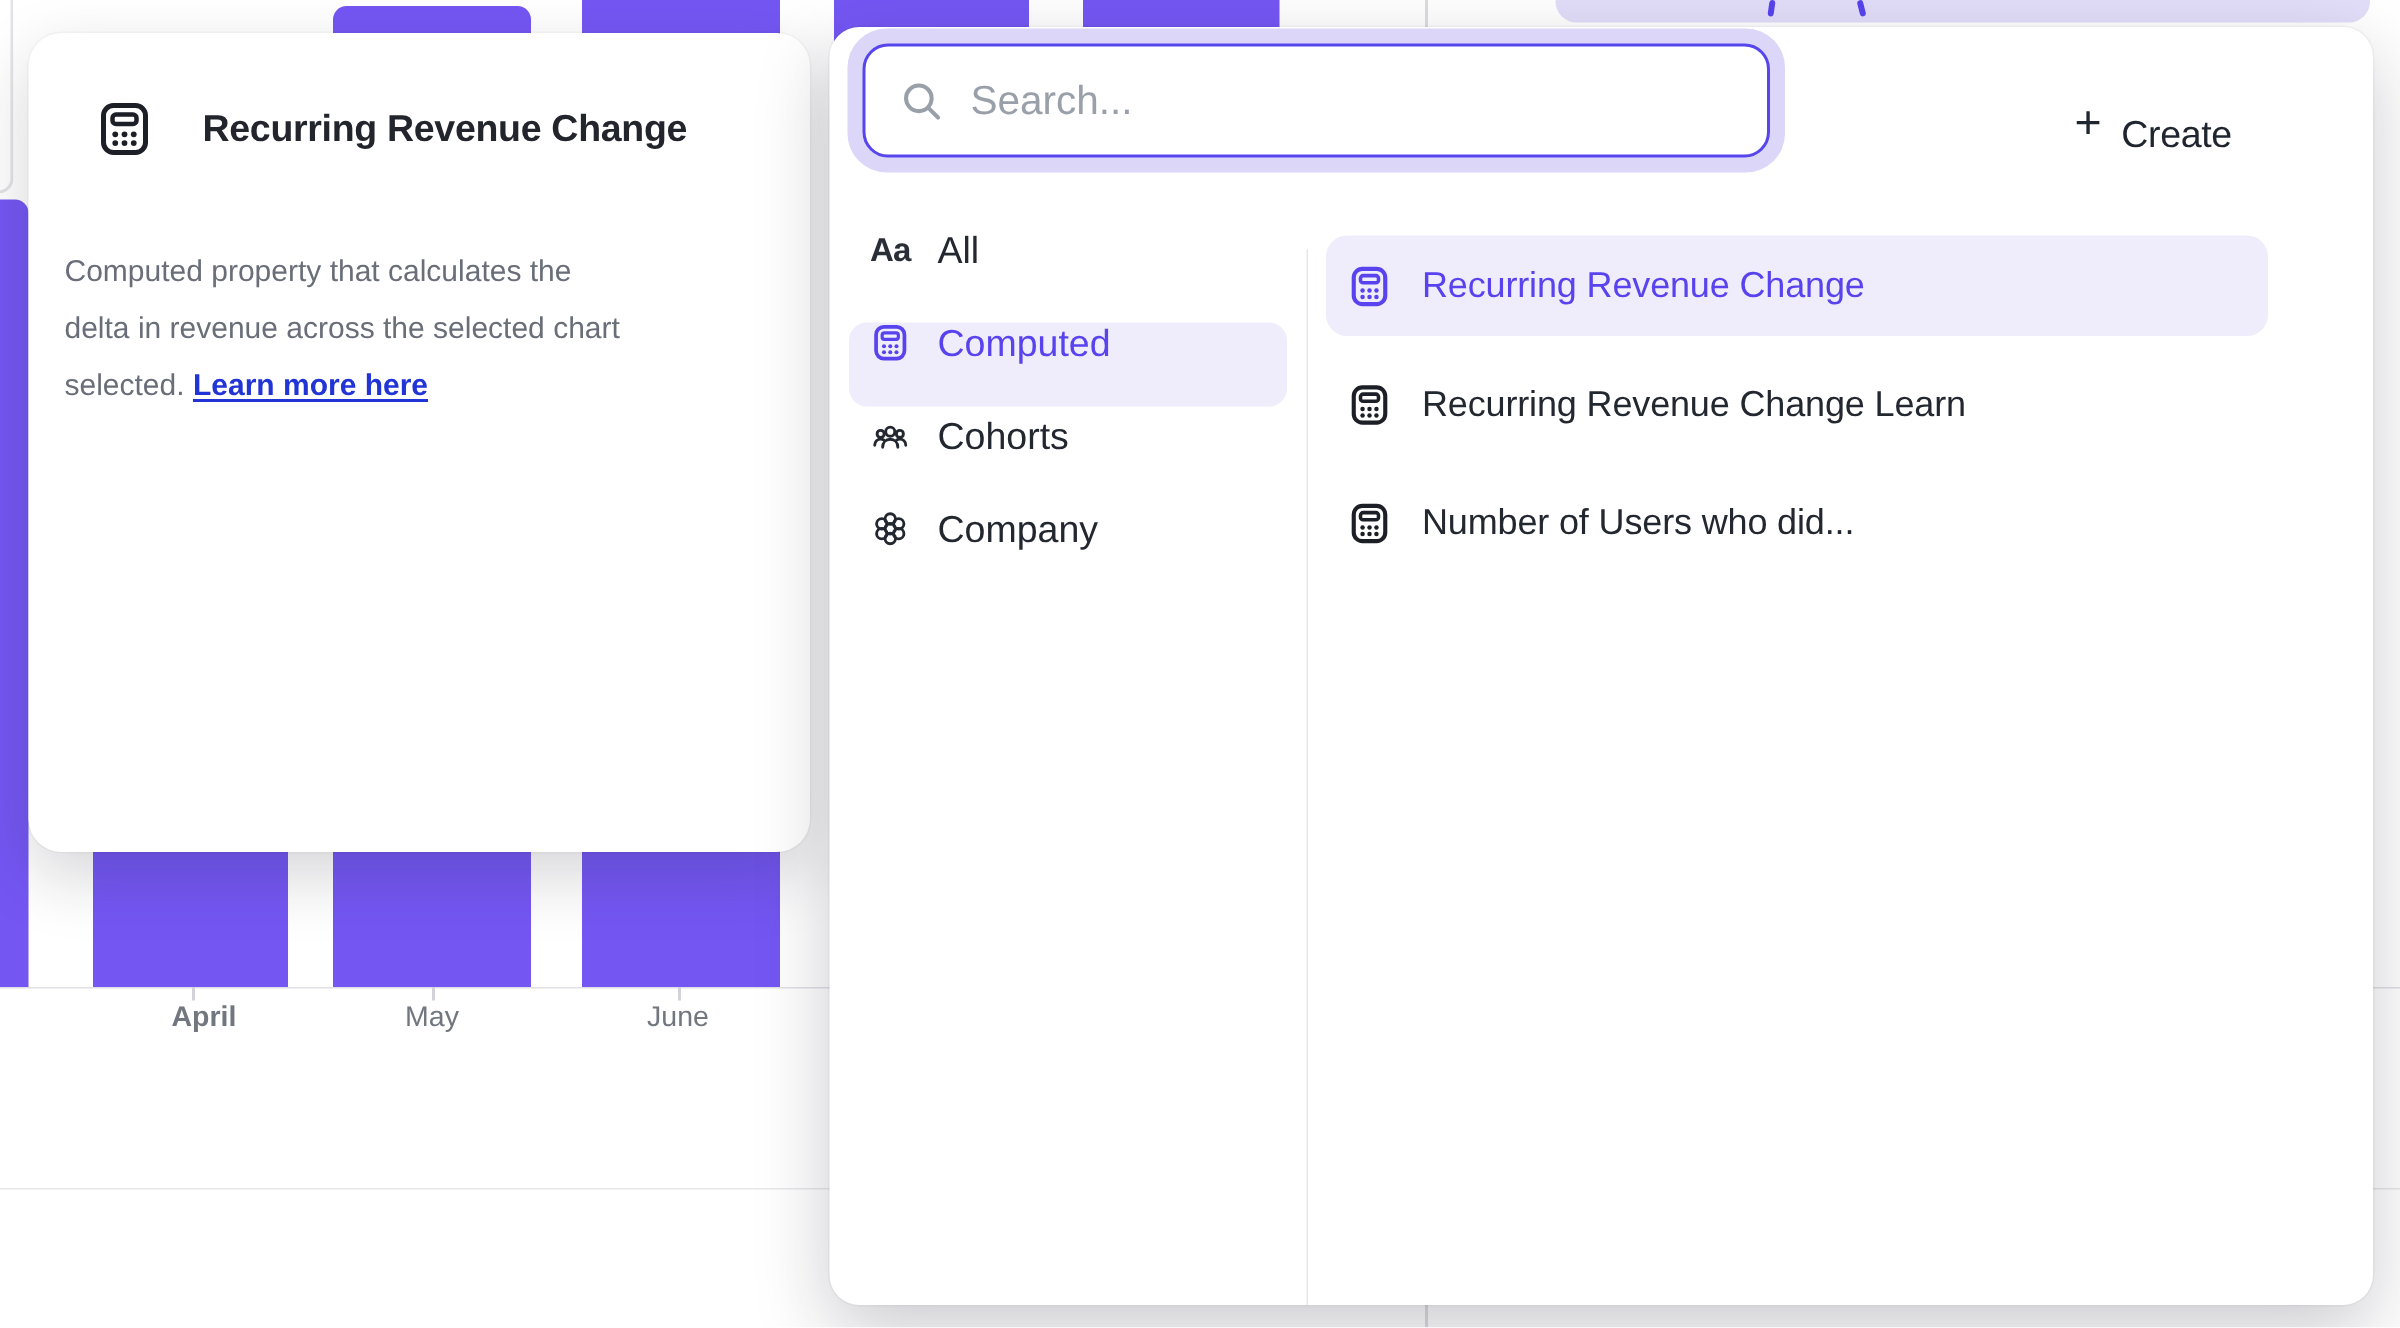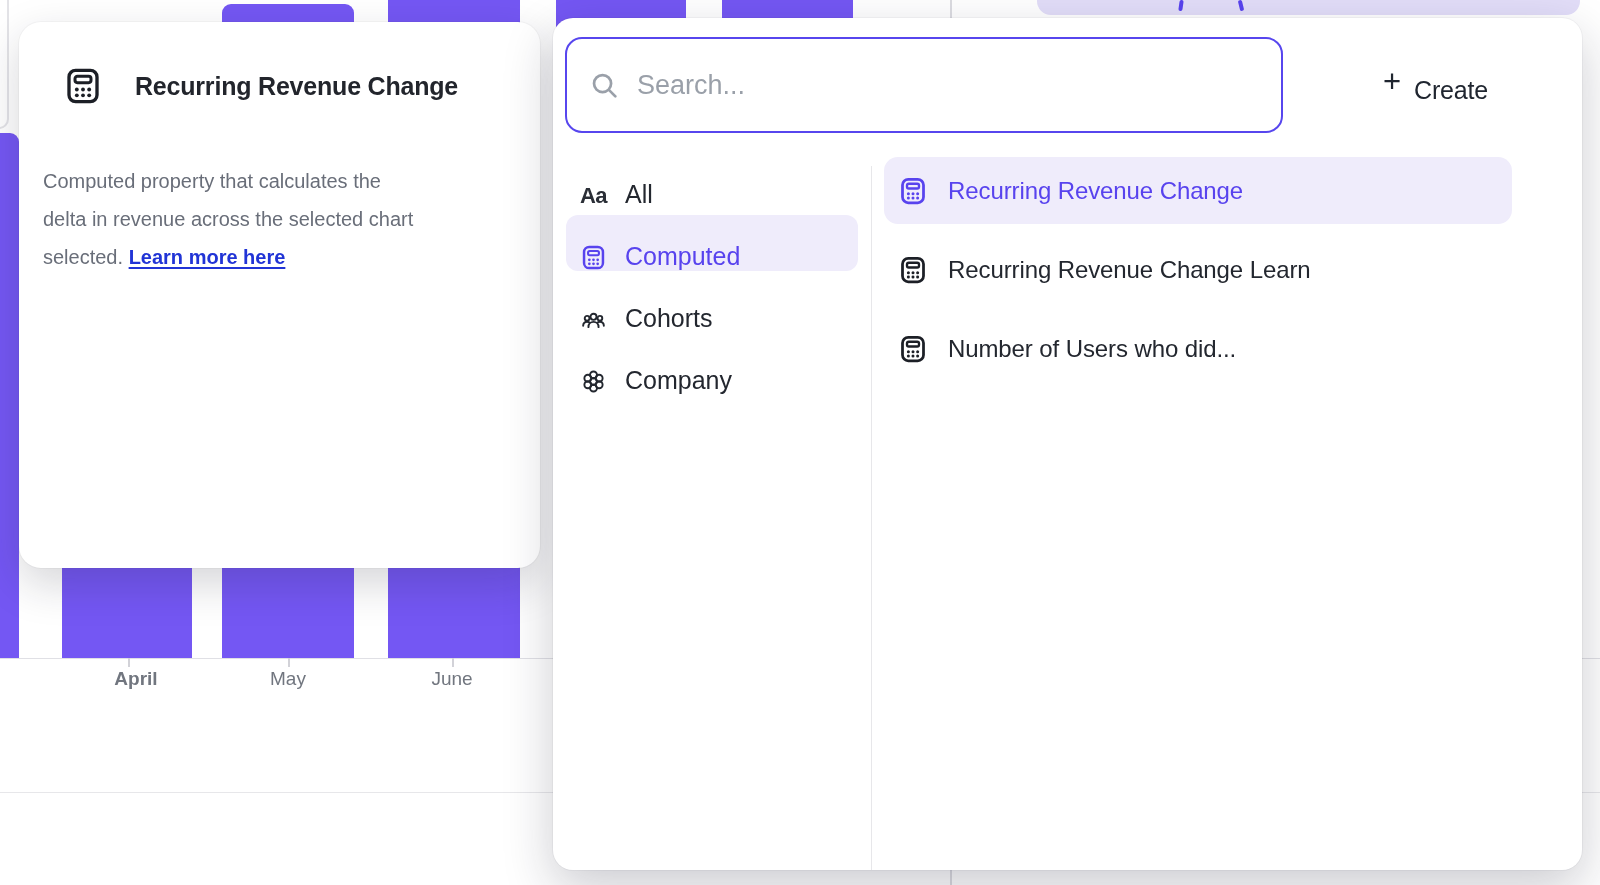--- a/index.html
+++ b/index.html
@@ -44,22 +44,22 @@
   .card-body .line { display:block; line-height:38px; }
   .learn-link { color:#2134d6; text-decoration:underline; text-underline-offset:3px; cursor:pointer;font-weight:bold; }
 
   
   .modal {
     position:absolute; left:553px; top:18px; width:1029px; height:852px;
     background:#ffffff; border-radius:20px;
     box-shadow:0 0 0 1px rgba(20,20,40,.04), 0 18px 50px rgba(25,25,46,.22);
   }
   .search-halo {
-    position:absolute; left:12px; top:19px; width:718px; height:96px;
-    background:#dcd6f8; border-radius:26px; 
+    position:absolute; left:12px; top:1px; width:625px; height:96px;
+    background:#dcd6f8; border-radius:26px; padding:10px;
   }
   .search-box {
     width:100%; height:100%; background:#fff; border:2px solid #5746ee; border-radius:17px;
     display:flex; align-items:center; gap:17px; padding-left:22px;
   }
   .search-box .s-icon { width:31px; height:31px; color:#9aa0a9; flex:none; }
   .search-box input {
     flex:1; border:none; outline:none; font-family:inherit; font-size:27px; color:#3a3f49; background:transparent; min-width:0;
   }
   .search-box input::placeholder { color:#9aa0a9; }
@@ -69,21 +69,21 @@
     display:flex; align-items:center; gap:13px; color:#202630;
   }
   .create-btn .plus { font-size:31px; font-weight:400; line-height:1; position:relative; top:-1px; }
   .create-btn .create-label { font-size:25px; font-weight:500; letter-spacing:-.2px;margin-top:16px; }
 
   .vdivider { position:absolute; left:318px; top:148px; bottom:0; width:1px; background:#e7e7ea; }
 
   
   .filters { position:absolute; left:13px; top:135px; width:292px; }
   .filter-item {
-    display:flex; align-items:flex-end; gap:18px; height:56px; margin-bottom:6px;
+    display:flex; align-items:flex-start; gap:18px; height:56px; margin-bottom:6px;
     padding:0 14px; border-radius:12px; cursor:pointer; color:#23272f;
   }
   .filter-item .f-icon { width:27px; height:27px; flex:none; display:flex; align-items:center; justify-content:center; color:#23272f; }
   .filter-item .aa-glyph { font-size:22px; font-weight:600; letter-spacing:-.5px; color:#2a2e36; }
   .filter-item .f-label { font-size:25px; }
   .filter-item.selected { background:#efecfb; }
   .filter-item.selected .f-label { color:#5843ee; }
   .filter-item.selected .f-icon { color:#5843ee; }
 
   

